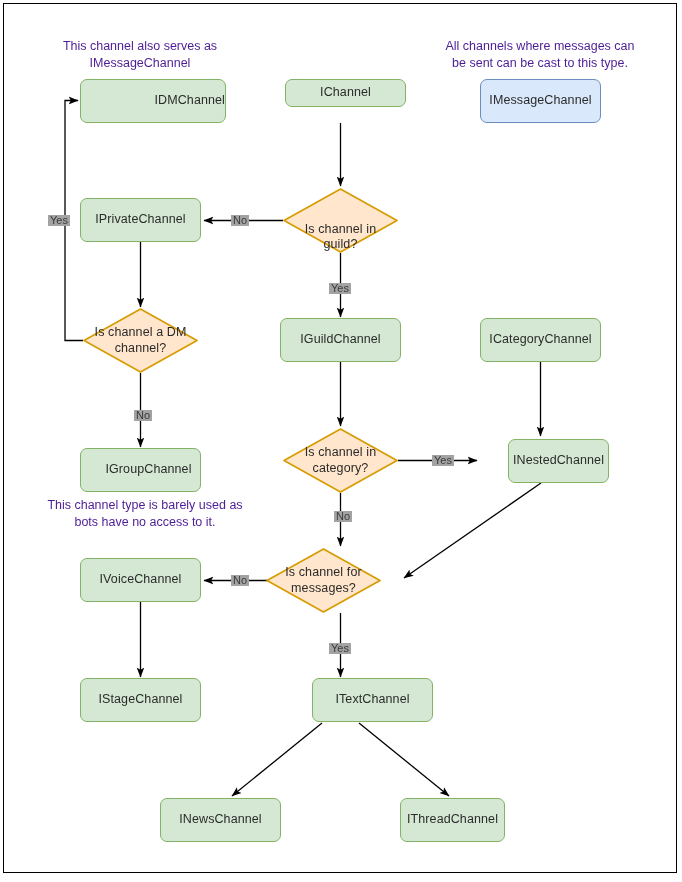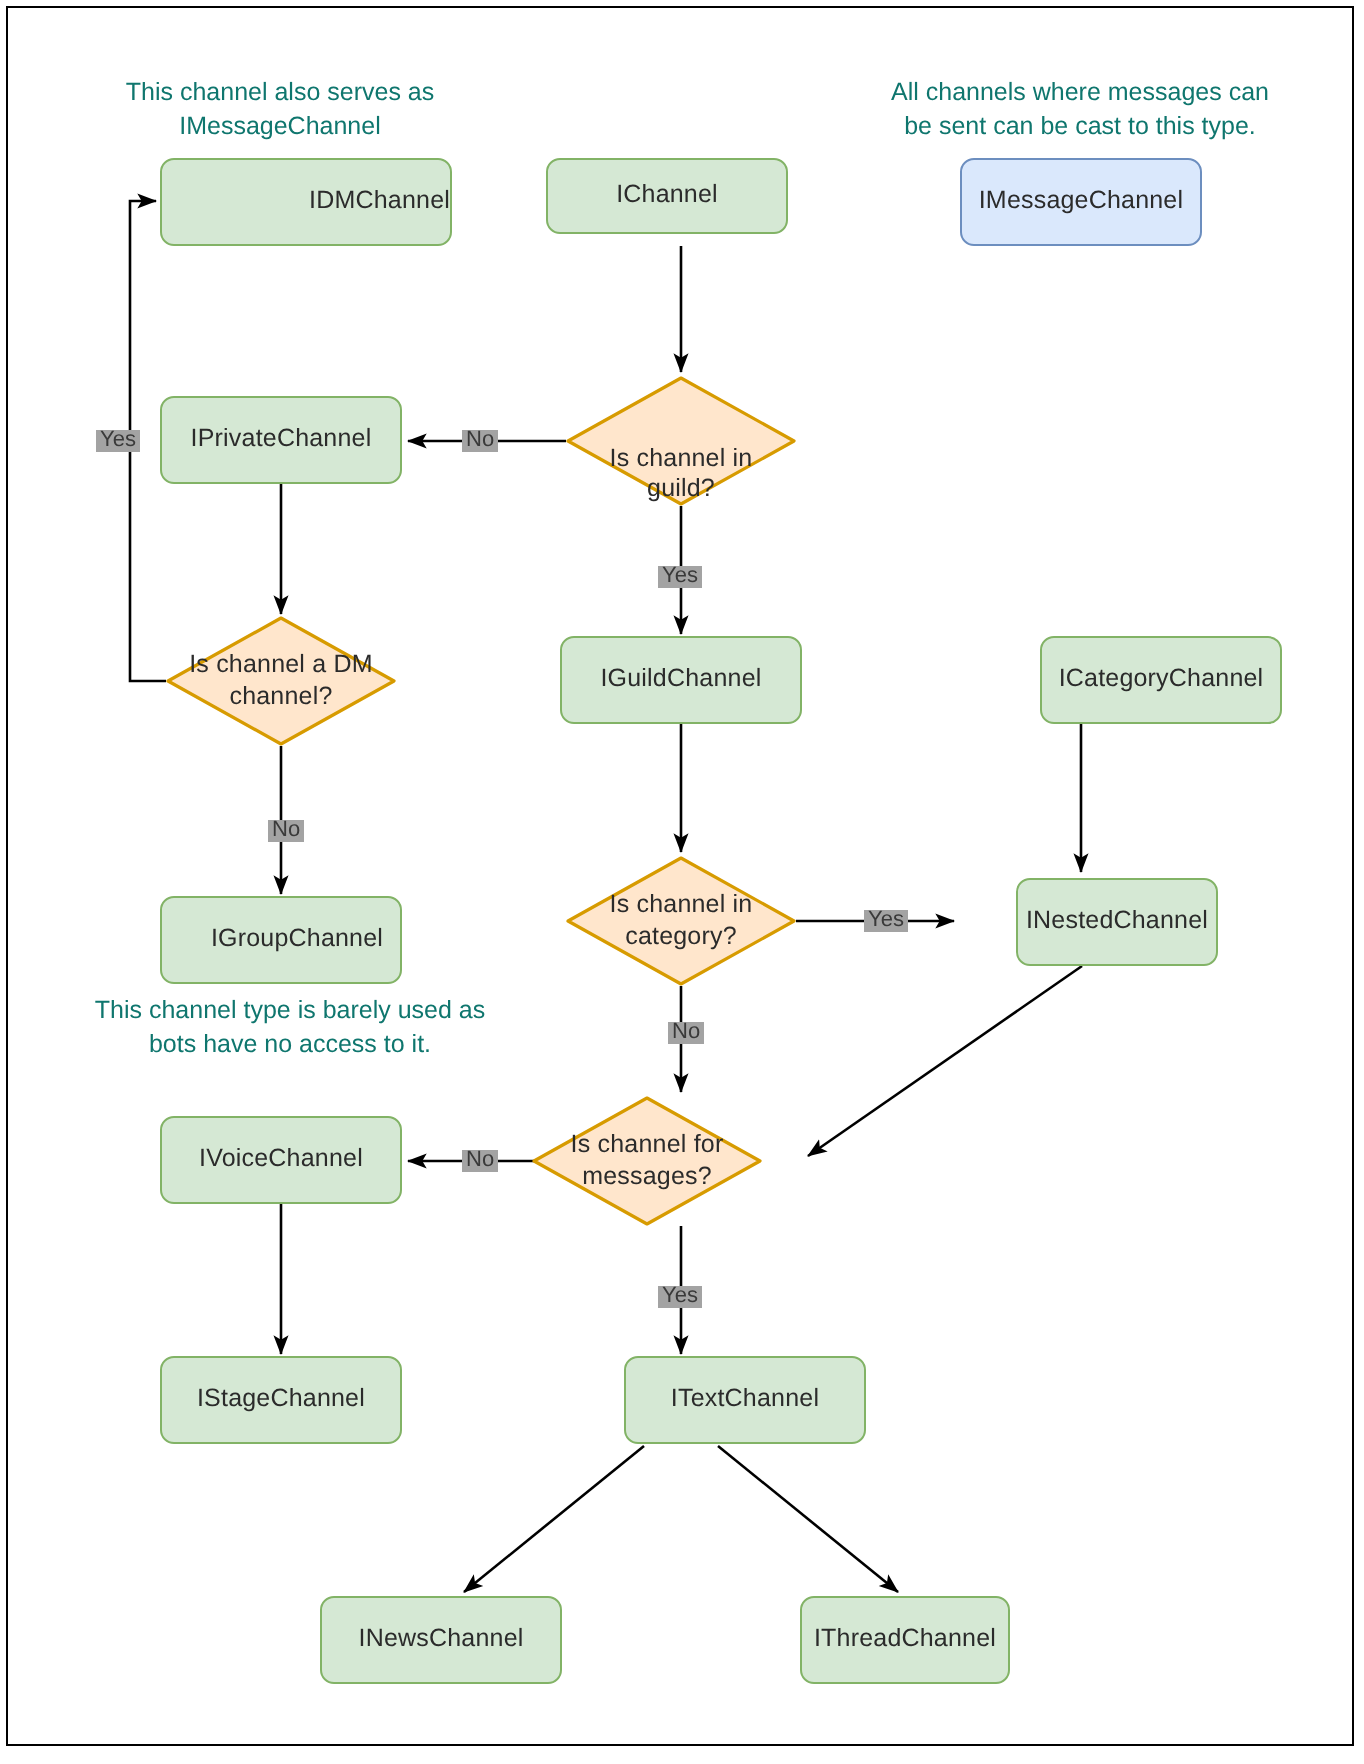--- a/index.html
+++ b/index.html
@@ -68,21 +68,21 @@
   }
   .diamond .dlabel {
     position: relative;
     z-index: 2;
     padding: 0 10px;
   }
   .note {
     position: absolute;
     font-size: 12.5px;
     line-height: 1.35;
-    color: #0f766e;
+    color: #4c1d95;
     text-align: center;
     white-space: pre-line;
   }
   .edge-label {
     position: absolute;
     font-size: 11px;
     color: #3a3a3a;
     background: #a3a3a3;
     padding: 0 2px;
     line-height: 1;
@@ -145,37 +145,37 @@
   <div class="note" style="left:440px; top:38px; width:200px;">All channels where messages can
 be sent can be cast to this type.</div>
 
   <div class="note" style="left:40px; top:497px; width:210px;">This channel type is barely used as
 bots have no access to it.</div>
 
   <div class="node box" style="left:80px; top:79px; width:146px; height:44px;justify-content:flex-end;">
     <span>IDMChannel</span>
   </div>
 
-  <div class="node box" style="left:273px; top:79px; width:121px; height:38px;">
+  <div class="node box" style="left:285px; top:79px; width:121px; height:28px;">
     <span>IChannel</span>
   </div>
 
   <div class="node box blue" style="left:480px; top:79px; width:121px; height:44px;">
     <span>IMessageChannel</span>
   </div>
 
   <div class="node box" style="left:280px; top:318px; width:121px; height:44px;">
     <span>IGuildChannel</span>
   </div>
 
   <div class="node box" style="left:80px; top:198px; width:121px; height:44px;">
     <span>IPrivateChannel</span>
   </div>
 
-  <div class="node box" style="left:480px; top:318px; width:121px; height:44px;margin-left:40px;">
+  <div class="node box" style="left:480px; top:318px; width:121px; height:44px;">
     <span>ICategoryChannel</span>
   </div>
 
   <div class="node box" style="left:80px; top:448px; width:121px; height:44px;padding-left:16px;">
     <span>IGroupChannel</span>
   </div>
 
   <div class="node box" style="left:508px; top:439px; width:101px; height:44px;">
     <span>INestedChannel</span>
   </div>

